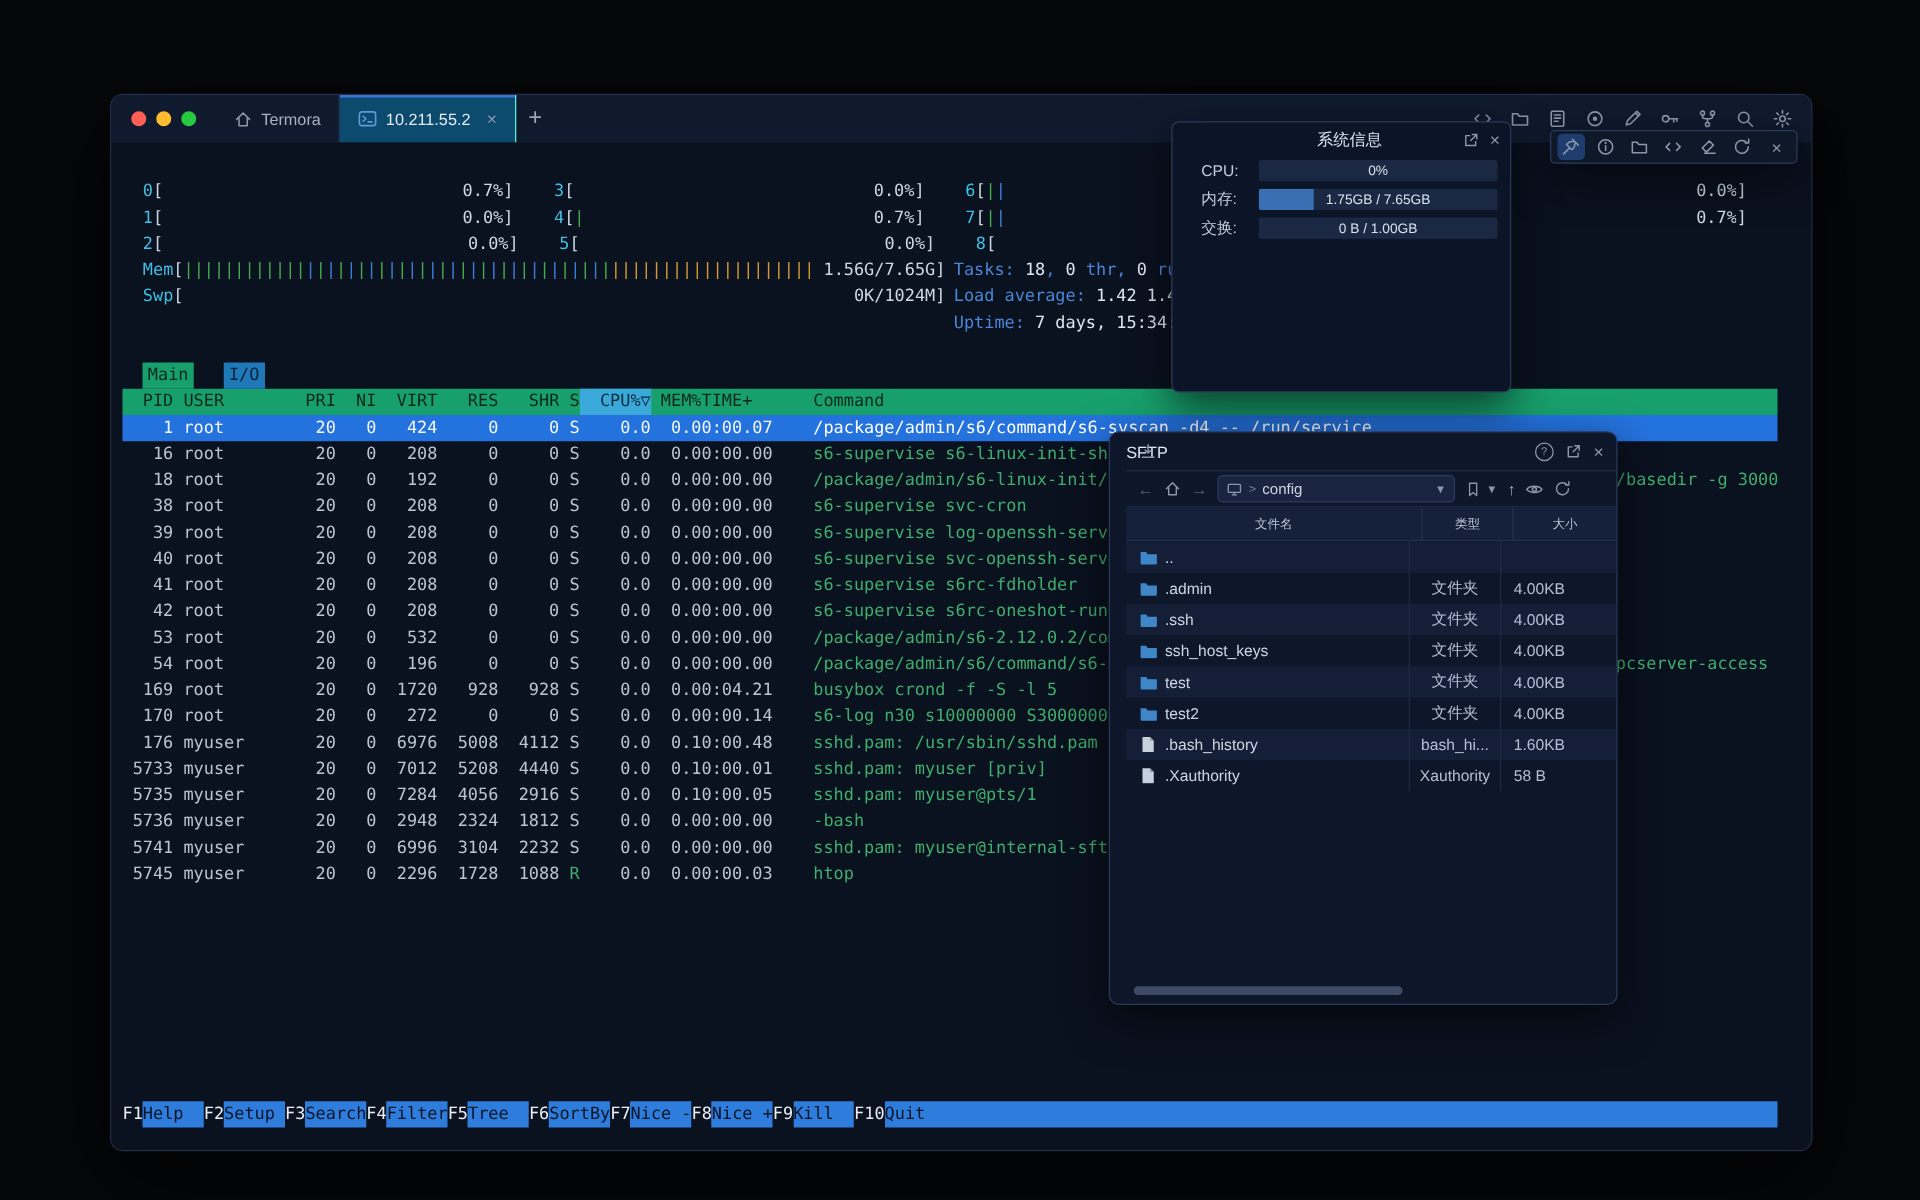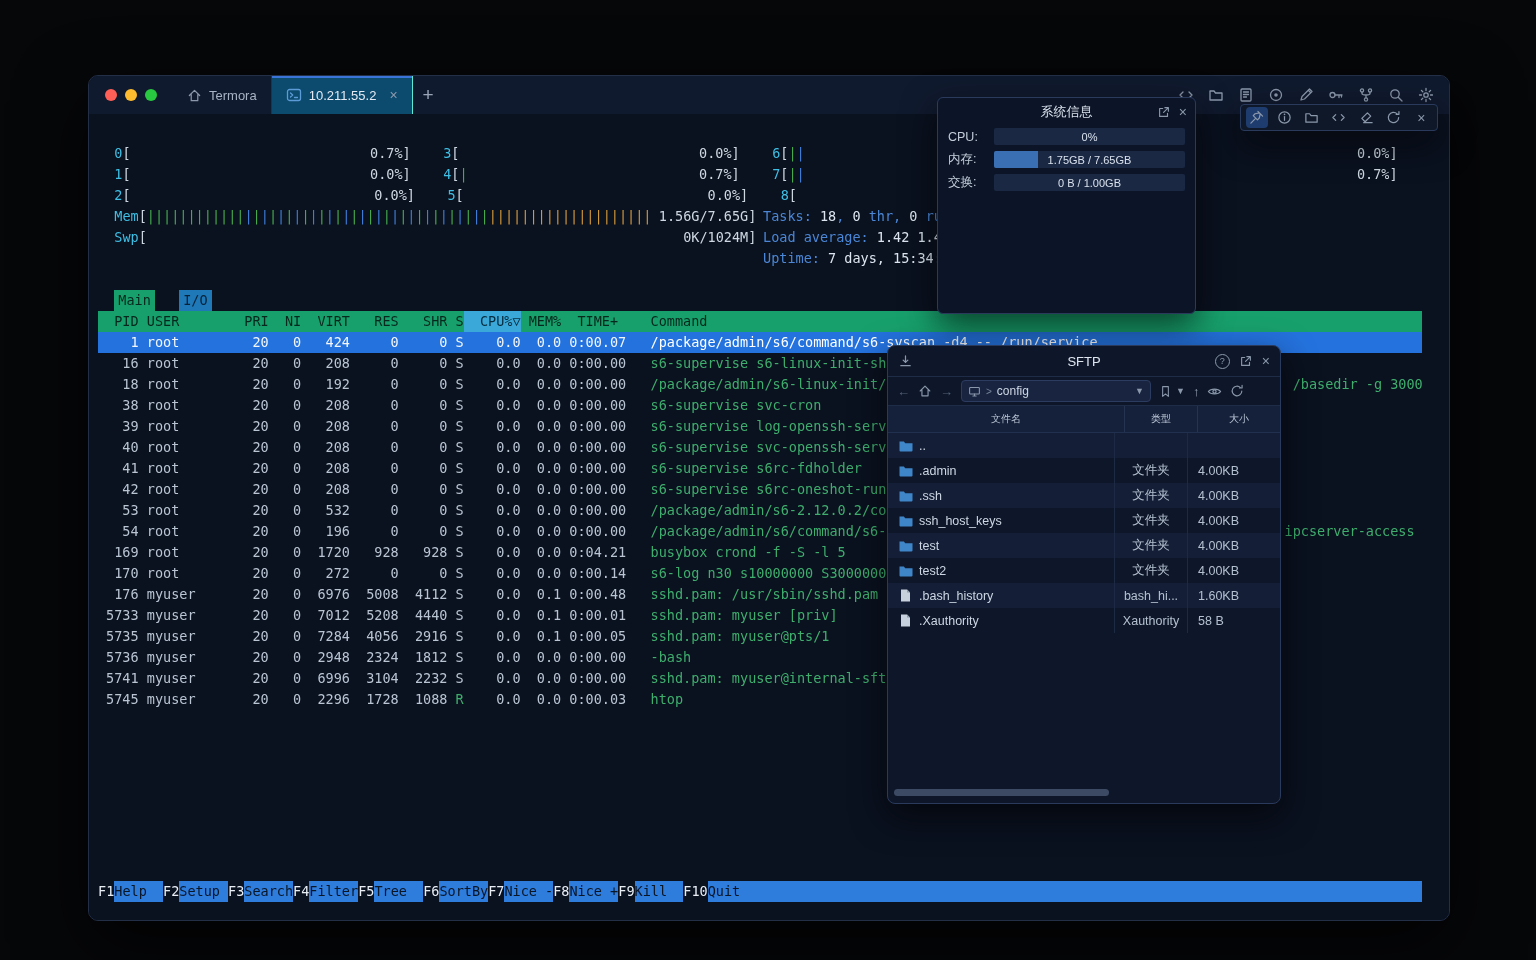--- a/index.html
+++ b/index.html
@@ -48,38 +48,38 @@
   .c-pid{width:5ch;text-align:right}
   .c-user{width:10ch;margin-left:1ch}
   .c-pri{width:5ch;text-align:right}
   .c-ni{width:4ch;text-align:right}
   .c-virt{width:6ch;text-align:right}
   .c-res{width:6ch;text-align:right}
   .c-shr{width:6ch;text-align:right}
   .c-s{width:2ch;text-align:right}
   .c-cpu{width:7ch;text-align:right}
   .c-mem{width:5ch;text-align:right}
-  .c-time{width:9ch;text-align:center}
+  .c-time{width:9ch;text-align:left}
   .c-cmd{flex:1;padding-left:2ch;color:#3fae6d;}
   .phead{background:#18a06c;color:#07281c;}
   .phead .c-cmd{color:#07281c;}
   .phead .sorted{background:#3aa8d8;color:#062c3e;}
   .prow.sel{background:#2472dd;color:#f2f6fb;}
   .prow.sel .c-cmd{color:#ffffff;}
   .c-s.run{color:#3fae6d;}
   
   .fbar{position:absolute;left:9px;top:767px;width:1324px;height:21px;display:flex;white-space:pre;
     font-family:"DejaVu Sans Mono","Liberation Mono",monospace;font-size:13.5px;line-height:21px;}
   .fbtn{display:flex;}
   .fk{color:#e9eef5;}
   .fl{width:6ch;background:#2e7cdb;color:#0a1526;overflow:hidden;}
   .ffill{flex:1;background:#2e7cdb;}
   
   .panel{position:absolute;background:#0c1527;border:1px solid #2a3a5d;border-radius:6px;
-    box-shadow:0 12px 34px rgba(0,0,0,.6);color:#c6d0dd;}
+    box-shadow:0 12px 34px rgba(0,0,0,.6);color:#c6d0dd;padding-left:13px;}
   
   .sysinfo{left:937px;top:97px;width:257px;height:215px;z-index:5;}
   .phead2{height:27px;display:flex;align-items:center;justify-content:center;font-size:13px;color:#dbe3ee;position:relative;}
   .phicons{position:absolute;right:8px;top:0;height:27px;display:flex;align-items:center;gap:8px;color:#8b98ac;}
   .sysrow{display:flex;align-items:center;gap:6px;padding:3px 10px;font-size:12.5px;}
   .syslab{width:40px;color:#c2cdd9;}
   .bar{flex:1;height:17px;background:#1b2844;border-radius:2px;position:relative;overflow:hidden;}
   .bar .fill{position:absolute;left:0;top:0;bottom:0;background:#3a6fb3;}
   .btext{position:absolute;inset:0;display:flex;align-items:center;justify-content:center;font-size:11px;color:#d8e1ec;}
   .systable{margin:7px 10px 0;height:94px;border:1px solid #2d3d61;font-size:12px;}
@@ -90,21 +90,21 @@
   
   .minibar{left:1240px;top:104px;width:192px;height:25px;z-index:6;border-radius:4px;background:#0e1828;
     display:flex;align-items:center;justify-content:space-around;padding:0 2px;}
   .mbi{width:22px;height:21px;display:flex;align-items:center;justify-content:center;border-radius:4px;color:#8b98ac;}
   .mbi.active{background:#1e3c6e;}
   .xglyph{font-size:14px;color:#8b98ac;line-height:1;}
   
   .sftp{left:887px;top:345px;width:392px;height:457px;z-index:7;border-radius:8px;background:#0e1729;
     display:flex;flex-direction:column;}
   .sftp-head{height:30px;display:flex;align-items:center;position:relative;border-bottom:1px solid #1f2c48;}
-  .sftp-title{position:absolute;left:0;right:0;text-align:center;font-size:13px;color:#dfe6ef;}
+  .sftp-title{position:absolute;left:0;right:0;font-size:13px;color:#dfe6ef;}
   .shleft{position:absolute;left:10px;display:flex;align-items:center;}
   .shright{position:absolute;right:10px;display:flex;align-items:center;gap:9px;z-index:1;}
   .helpq{width:13px;height:13px;border:1.2px solid #8b98ac;border-radius:50%;color:#8b98ac;font-size:9px;
     display:flex;align-items:center;justify-content:center;}
   .sftp-tools{height:28px;display:flex;align-items:center;gap:8px;padding:0 9px;border-bottom:1px solid #1f2c48;}
   .navarr{font-size:13px;color:#55617a;}
   .navarr.en{color:#9aa7ba;}
   .addr{width:176px;height:20px;background:#192540;border:1px solid #2c3c60;border-radius:4px;
     display:flex;align-items:center;gap:5px;padding:0 6px;font-size:12px;color:#ccd6e3;}
   .addr .sep{color:#77859a;font-size:10px;}

